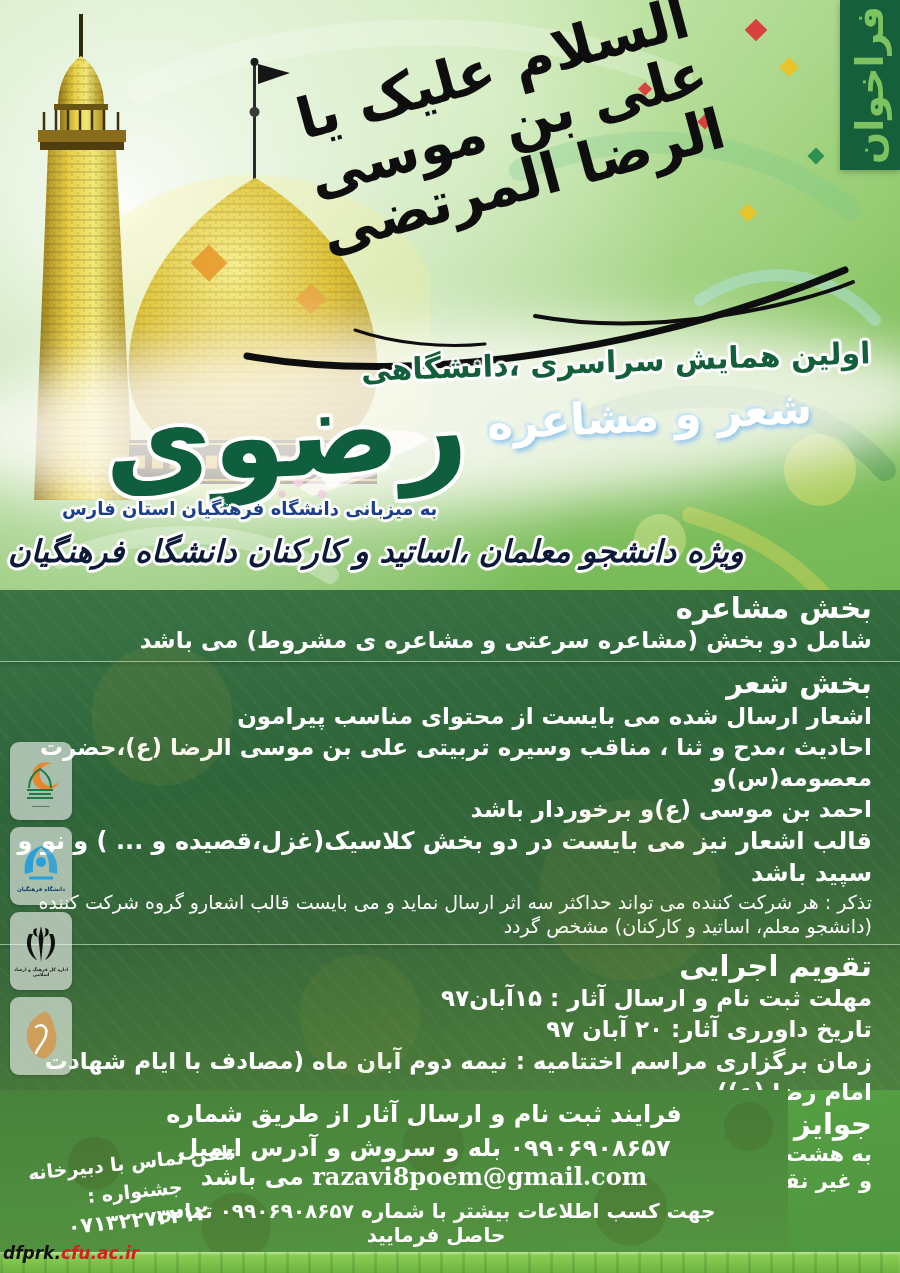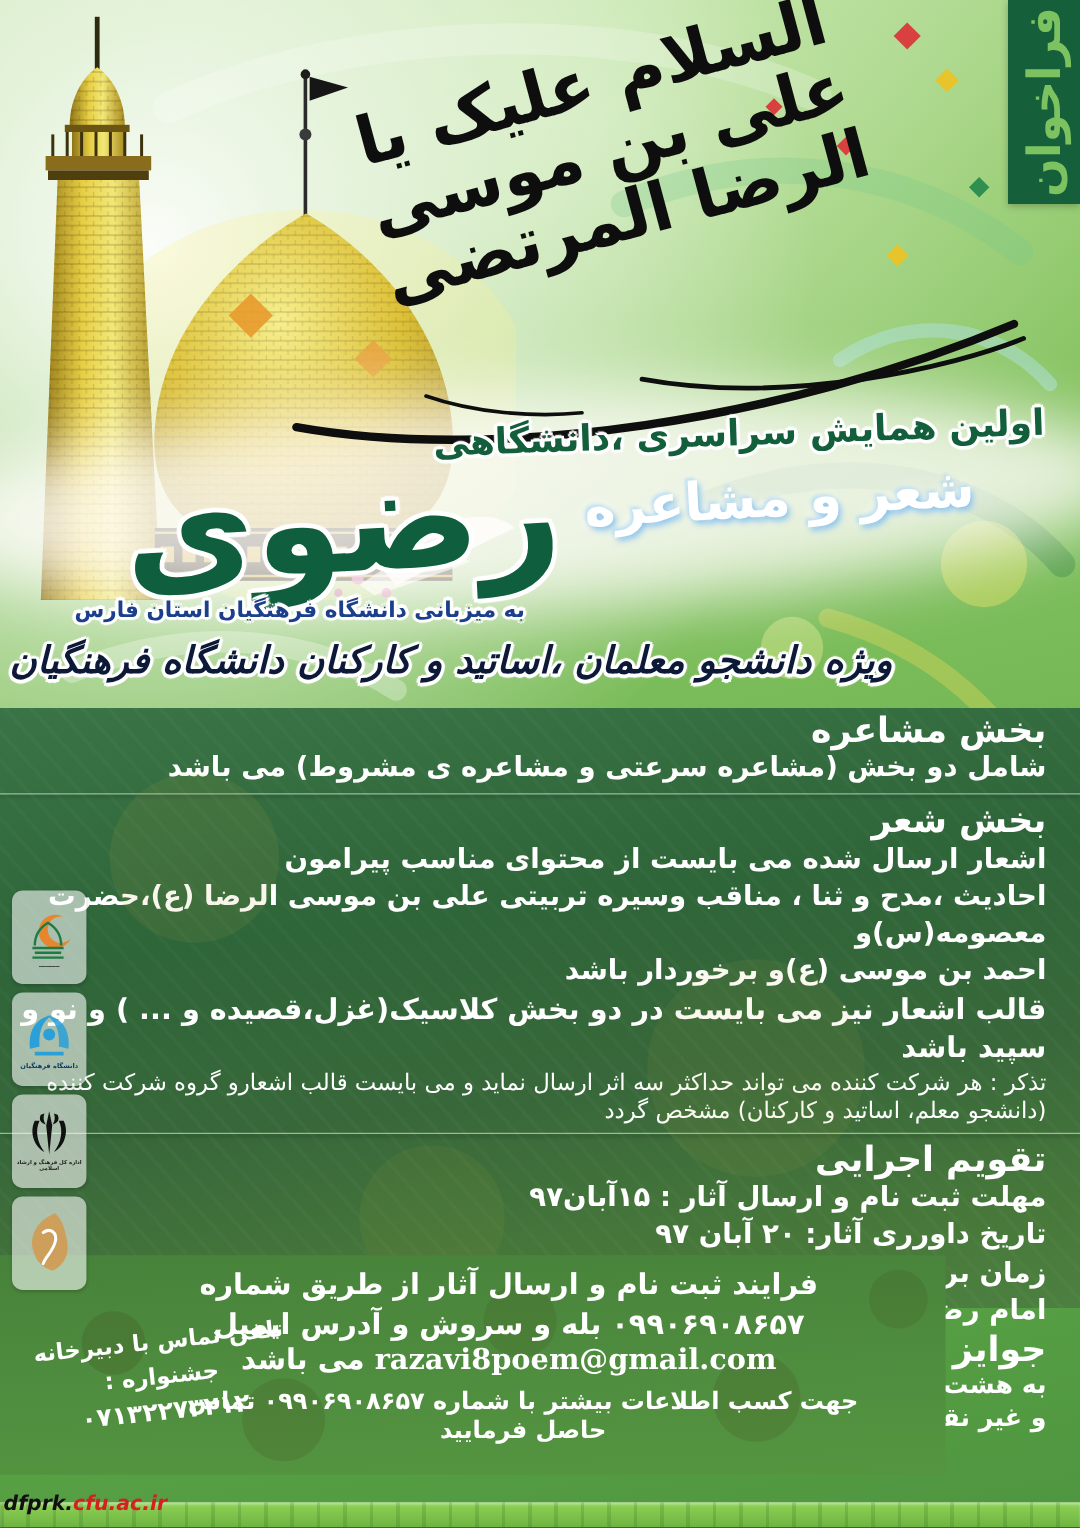--- a/index.html
+++ b/index.html
@@ -54,21 +54,21 @@
      radial-gradient(circle at 70% 60%, rgba(190,170,60,.08) 0 90px, transparent 91px),
      radial-gradient(circle at 40% 85%, rgba(150,160,50,.10) 0 60px, transparent 61px),
      repeating-linear-gradient(48deg, rgba(255,255,255,.025) 0 3px, transparent 3px 16px);}
   .panel h2{margin:0;font-size:29px;line-height:1.15;font-weight:bold;}
   .panel p{margin:0;font-size:23px;line-height:1.35;}
   .panel p.em{font-size:24px;}
   .panel p.note{font-size:19px;line-height:1.3;font-weight:normal;}
   .panel p.prize{font-size:21px;line-height:1.3;}
   .panel hr{border:none;border-top:1px solid rgba(225,255,225,.55);box-shadow:0 2px 3px rgba(0,0,0,.35);margin:5px -28px 5px -14px;}
   
-  .bottom-region{position:absolute;top:1046px;left:0;width:788px;height:183px;z-index:5;
+  .bottom-region{position:absolute;top:1090px;left:0;width:788px;height:183px;z-index:5;
     direction:rtl;color:#fff;box-sizing:border-box;
     background:linear-gradient(178deg,#47823a 0%,#4f8d3f 55%,#55953f 100%);}
   .bottom-region::before{content:"";position:absolute;inset:0;pointer-events:none;
     background:
      radial-gradient(circle at 12% 40%, rgba(60,45,10,.16) 0 26px, transparent 27px),
      radial-gradient(circle at 30% 75%, rgba(60,45,10,.14) 0 34px, transparent 35px),
      radial-gradient(circle at 55% 30%, rgba(60,45,10,.12) 0 30px, transparent 31px),
      radial-gradient(circle at 80% 65%, rgba(60,45,10,.14) 0 36px, transparent 37px),
      radial-gradient(circle at 95% 20%, rgba(60,45,10,.12) 0 24px, transparent 25px);}
   .contact-lines{position:absolute;left:130px;right:70px;top:8px;text-align:center;}

